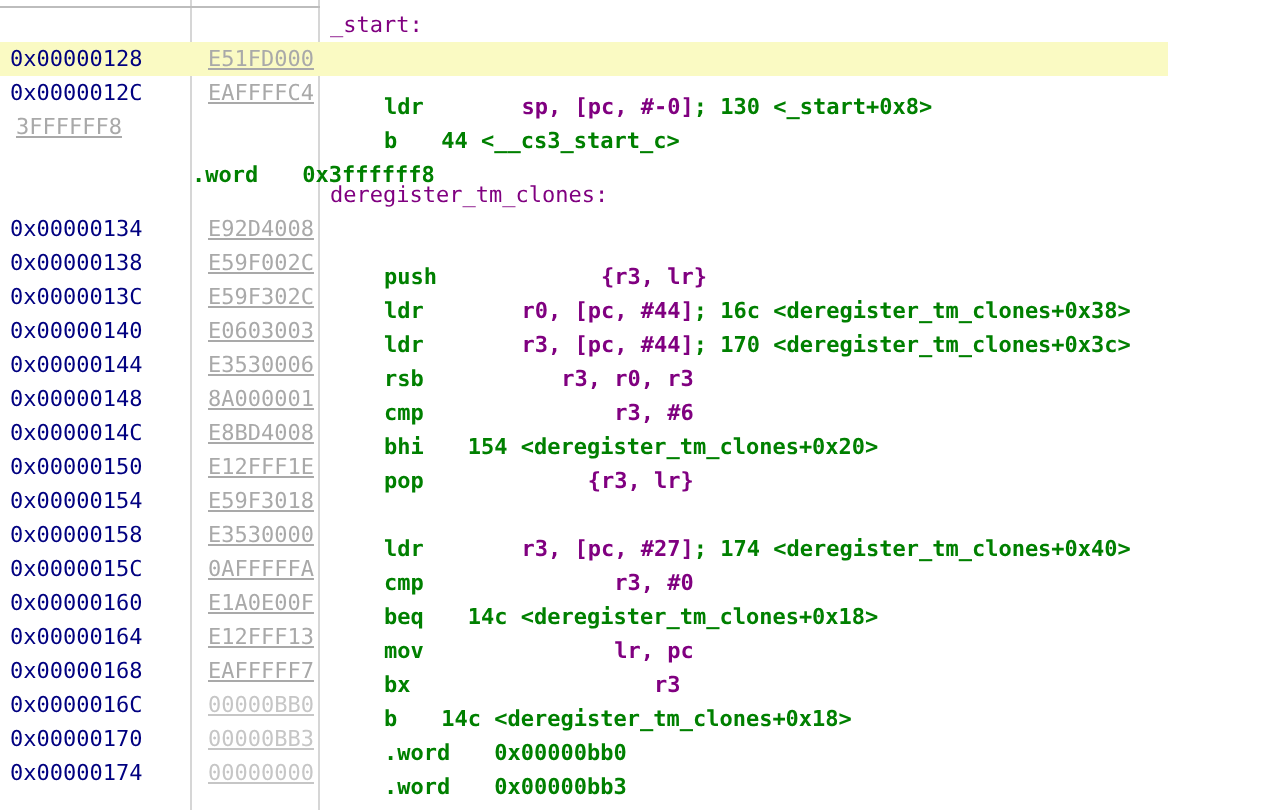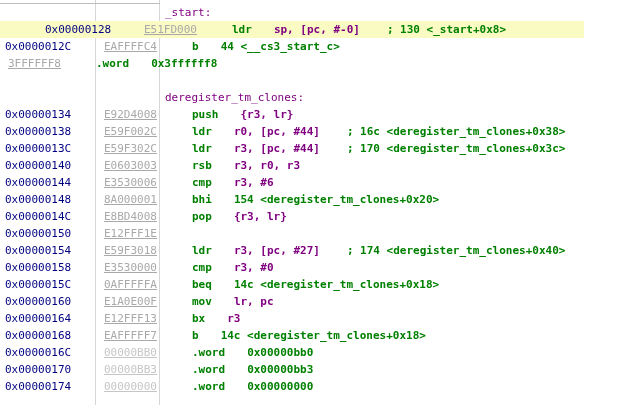--- a/index.html
+++ b/index.html
@@ -11,30 +11,30 @@
     font-family:"DejaVu Sans Mono","Liberation Mono",monospace;
     font-size:11px;
     line-height:17px;
   }
   .vsep{position:absolute;top:0;bottom:0;width:1px;background:#d6d6d6;}
   .vsep.s1{left:95px;}
   .vsep.s2{left:159px;}
   .topline{position:absolute;top:3px;left:0;width:160px;height:1px;background:#bdbdbd;}
   #rows{position:absolute;top:4px;left:0;right:0;}
   .row{position:relative;display:flex;height:17px;white-space:pre;}
-  .row.hl{background:#fafac3;padding-left:40px;}
+  .row.hl{background:#fafac3;}
   .cell-addr{width:96px;padding-left:5px;box-sizing:border-box;color:#000080;flex:0 0 auto;}
   .cell-op{width:63px;padding-left:8px;box-sizing:border-box;color:#a9a9a9;flex:0 0 auto;text-decoration:underline;}
   .cell-op.dim{color:#c6c6c6;}
   .cell-ins{flex:1 1 auto;padding-left:6px;box-sizing:border-box;font-weight:bold;}
   .lbl{color:#800080;font-weight:normal;}
   .insline{padding-left:27px;}
-  .mn{color:#008000;display:inline-block;margin-right:22px;}
+  .mn{color:#008000;display:inline-block;margin-right:22px;margin-top:24px;}
   .ops{display:inline-block;min-width:113px;}
-  .ops.registers{color:#800080;}
+  .ops.registers{color:#800080;text-align:right;}
   .ops.target{color:#008000;}
   .cmt{color:#008000;}
 </style>
 </head>
 <body>
 
 <div id="screen">
   <div class="vsep s1"></div>
   <div class="vsep s2"></div>
   <div class="topline"></div>

